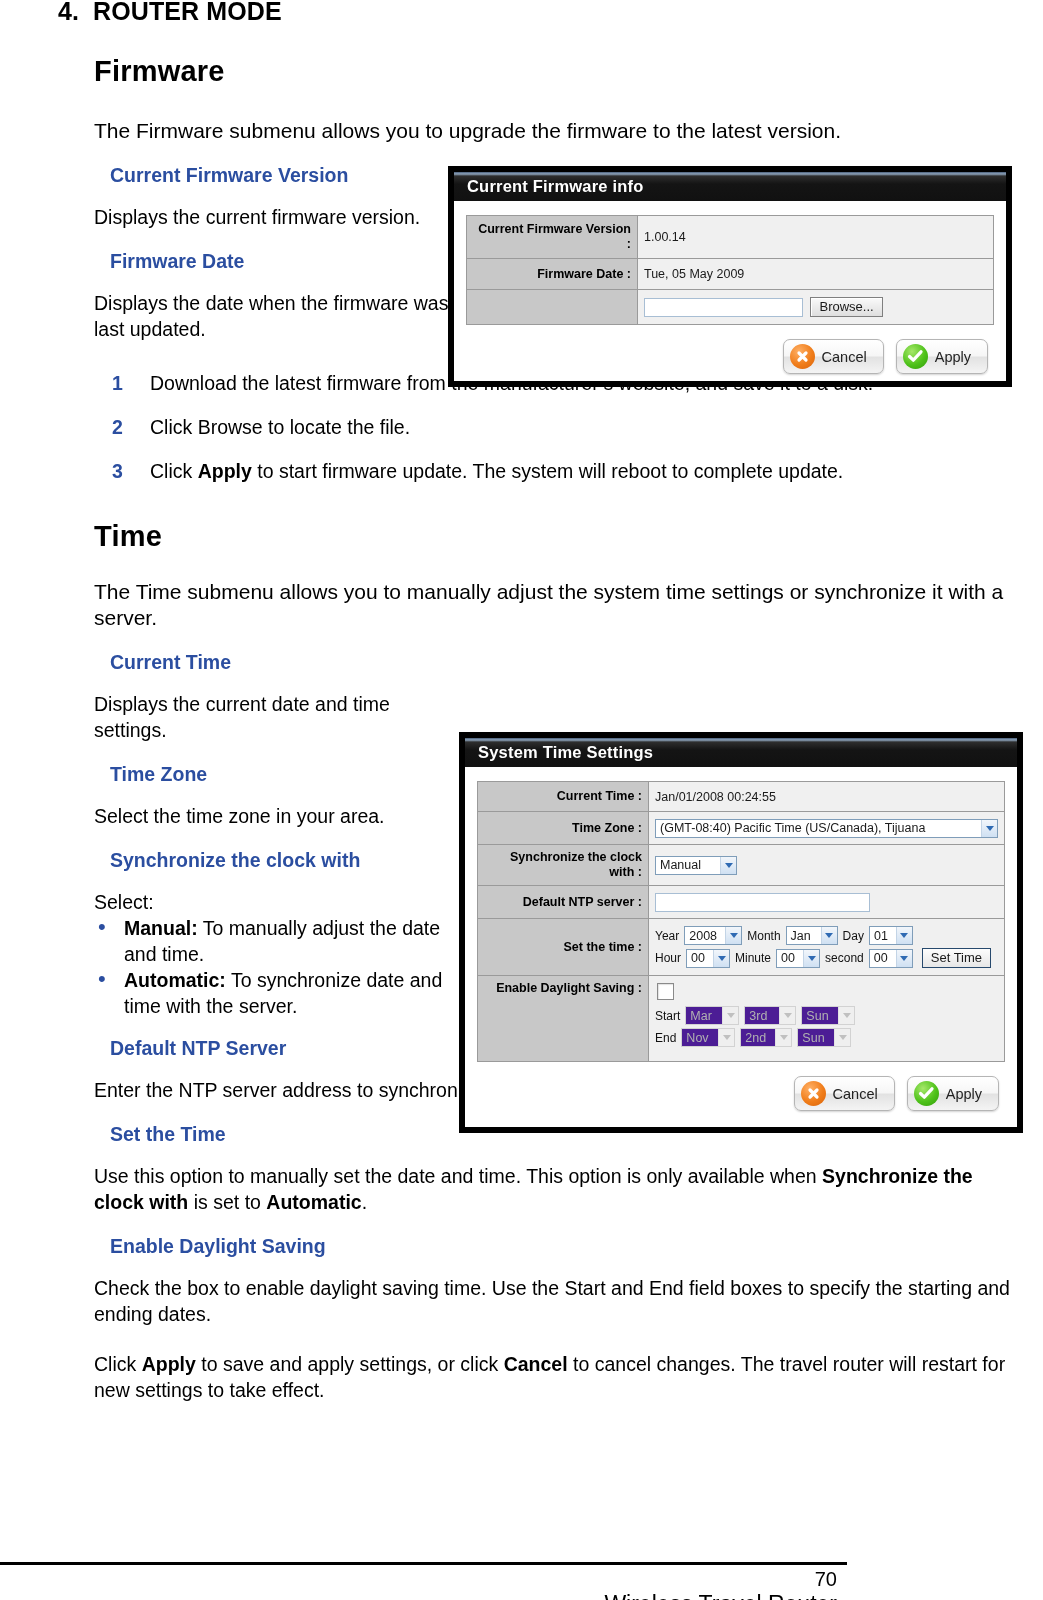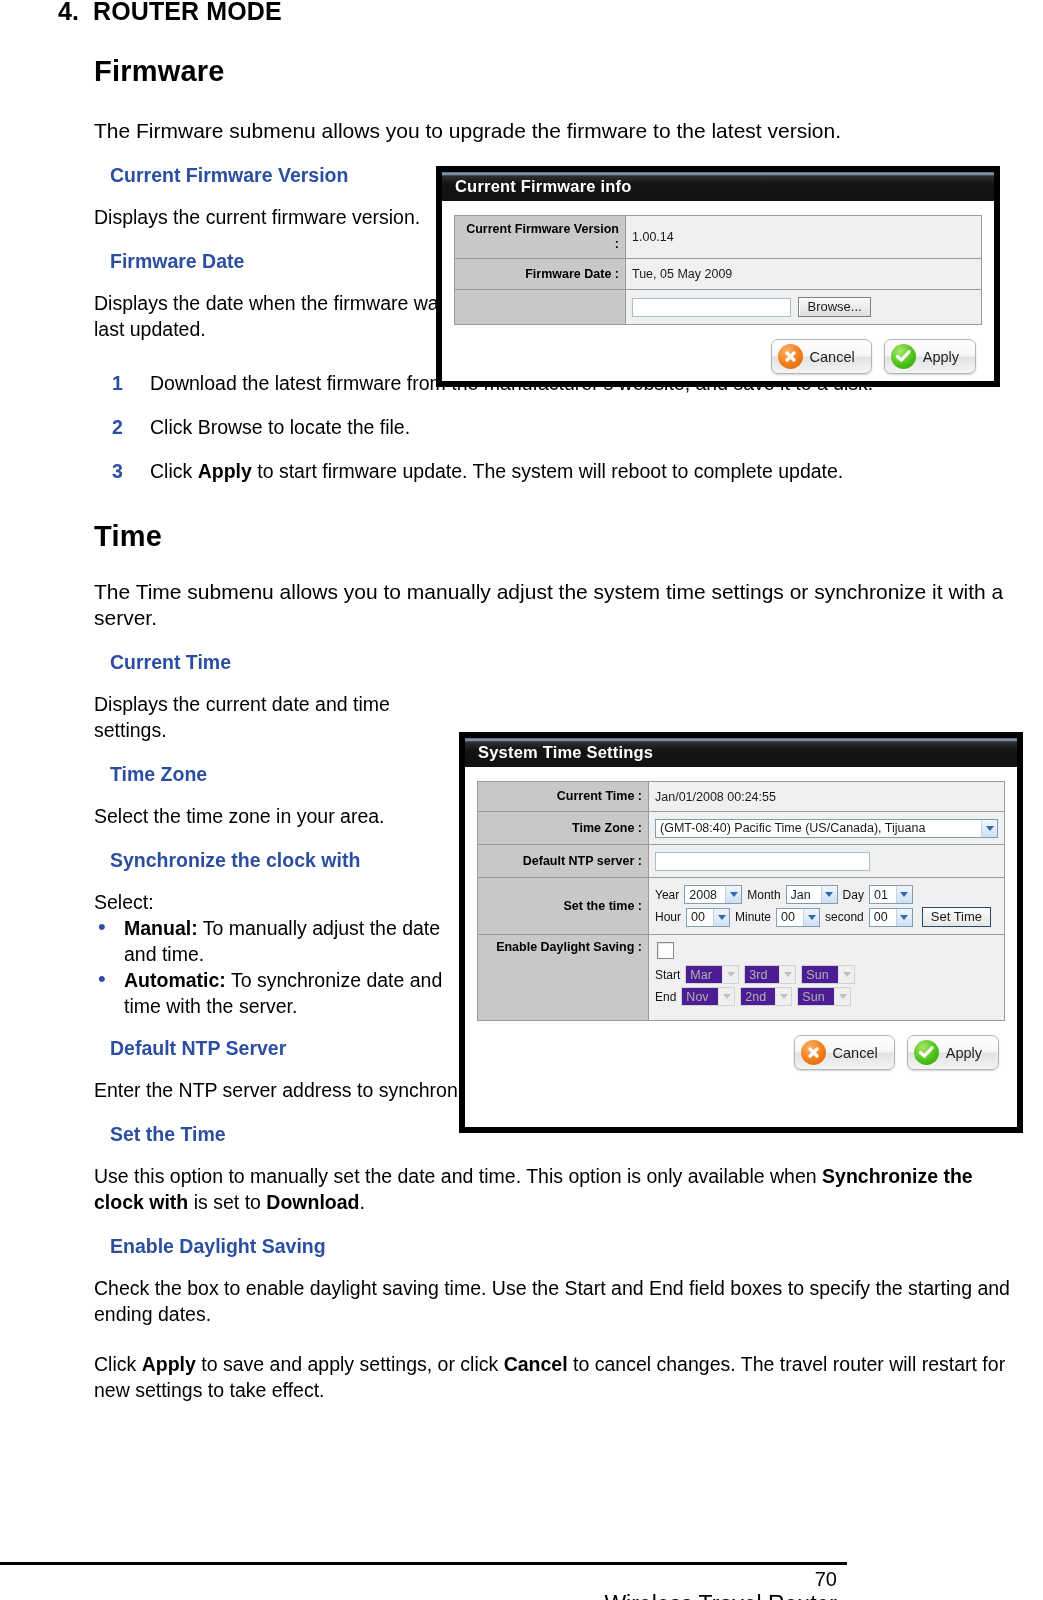--- a/index.html
+++ b/index.html
@@ -346,31 +346,31 @@
         <li><b>Manual:</b><span> To manually adjust the date and time.</span></li>
         <li><b>Automatic:</b><span> To synchronize date and time with the server.</span></li>
       </ul>
     </div>
 
     <div style="margin-top:6px">
       <p class="blue-head">Default NTP Server</p>
       <p class="defn">Enter the NTP server address to synchronize the date and time with.</p>
 
       <p class="blue-head">Set the Time</p>
-      <p class="defn"><span>Use this option to manually set the date and time. This option is only available when </span><b>Synchronize the clock with</b><span> is set to </span><b>Download</b><span>.</span></p>
+      <p class="defn"><span>Use this option to manually set the date and time. This option is only available when </span><b>Synchronize the clock with</b><span> is set to </span><b>Automatic</b><span>.</span></p>
 
       <p class="blue-head">Enable Daylight Saving</p>
       <p class="defn">Check the box to enable daylight saving time. Use the Start and End field boxes to specify the starting and ending dates.</p>
 
       <p class="defn" style="margin-top:24px"><span>Click </span><b>Apply</b><span> to save and apply settings, or click </span><b>Cancel</b><span> to cancel changes. The travel router will restart for new settings to take effect.</span></p>
     </div>
 
   </div>
 
-  <div class="ui-panel" style="left:436px; top:166px; width:564px; height:221px;">
+  <div class="ui-panel" style="left:448px; top:166px; width:564px; height:221px;">
 
     <div class="ui-titlebar">
       <span>Current Firmware info</span>
     </div>
 
     <div class="ui-body">
       <table class="ui-table">
         <tbody>
             <tr>
           <td class="lbl" style="height:34px">Current Firmware Version :</td>
@@ -431,20 +431,31 @@
           <td class="val">
             <span class="sel" style="width:100%">
               <span>(GMT-08:40) Pacific Time (US/Canada), Tijuana</span>
               <span class="arw">
                     <i></i>
                   </span>
             </span>
           </td>
         </tr>
 
+        <tr>
+          <td class="lbl" style="height:32px">Synchronize the clock with :</td>
+          <td class="val">
+            <span class="sel" style="width:82px">
+              <span>Manual</span>
+              <span class="arw">
+                    <i></i>
+                  </span>
+            </span>
+          </td>
+        </tr>
 
         <tr>
           <td class="lbl" style="height:24px">Default NTP server :</td>
           <td class="val">
             <span class="txt" style="width:213px"></span>
           </td>
         </tr>
 
         <tr>
           <td class="lbl" style="height:46px">Set the time :</td>

